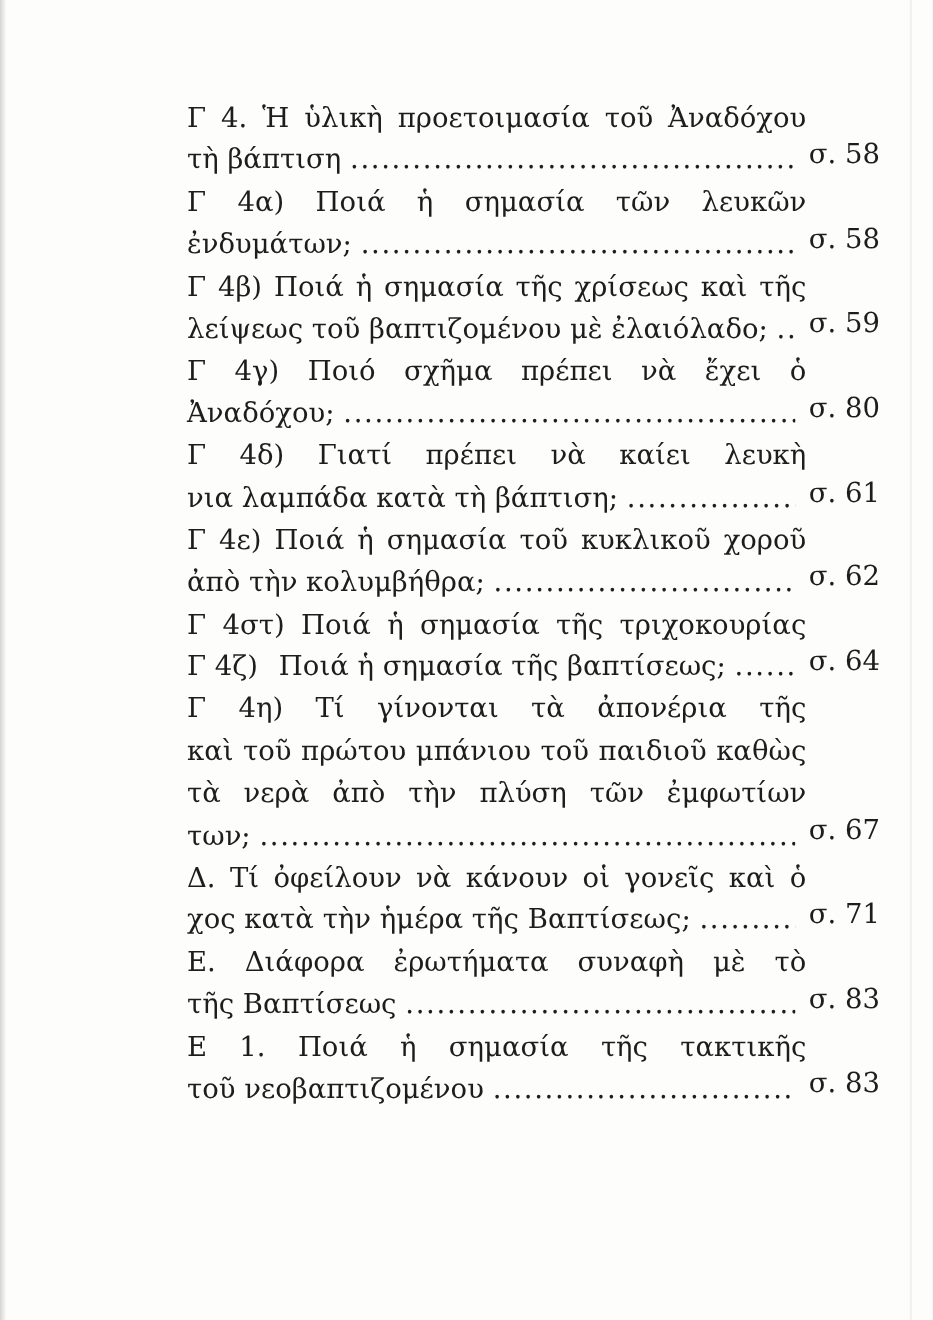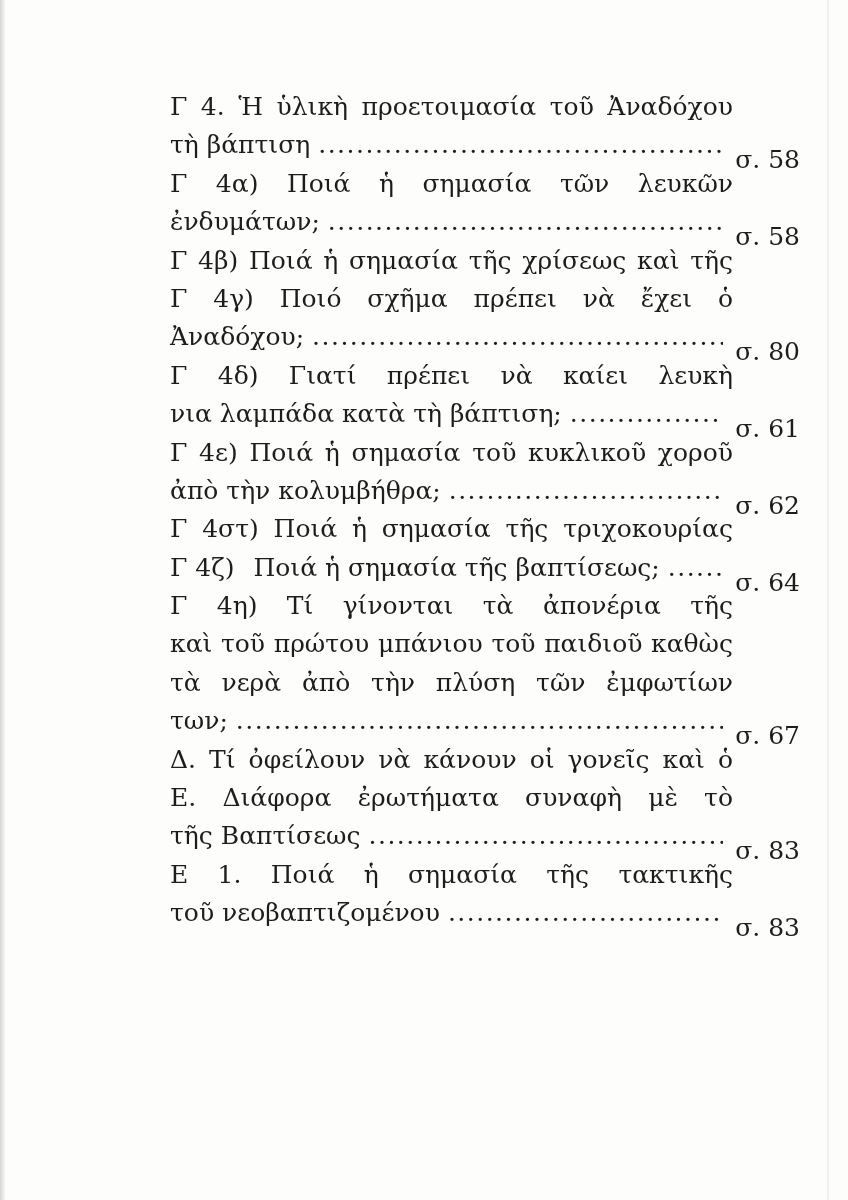--- a/index.html
+++ b/index.html
@@ -36,21 +36,21 @@
   .jrow {
     width:563px;
     text-align:justify;
     text-align-last:justify;
     white-space:normal;
     overflow:hidden;
   }
   
   .frow {
     display:flex;
-    align-items:flex-start;
+    align-items:flex-end;
     width:630px;
   }
   .b { font-weight:normal; }
   .frow .b { margin-right:19px; flex:0 0 auto; }
   .frow .t { flex:0 0 auto; white-space:nowrap; }
   .fill {
     flex:1 1 auto;
     overflow:hidden;
     white-space:nowrap;
     margin-left:8px;
@@ -87,20 +87,25 @@
     <div class="row jrow"><span class="b">Γ 4α)</span> <span class="t">Ποιά ἡ σημασία τῶν λευκῶν ἐμφωτίων</span></div>
 
     <div class="row frow">
         <span class="t">ἐνδυμάτων;</span>
         <span class="fill"></span>
         <span class="pg">σ. 58</span>
       </div>
 
     <div class="row jrow"><span class="b">Γ 4β)</span> <span class="t">Ποιά ἡ σημασία τῆς χρίσεως καὶ τῆς ἐπα-</span></div>
 
+    <div class="row frow">
+        <span class="t">λείψεως τοῦ βαπτιζομένου μὲ ἐλαιόλαδο;</span>
+        <span class="fill"></span>
+        <span class="pg">σ. 59</span>
+      </div>
 
     <div class="row jrow"><span class="b">Γ 4γ)</span> <span class="t">Ποιό σχῆμα πρέπει νὰ ἔχει ὁ βαπτιστικὸς</span></div>
 
     <div class="row frow">
         <span class="t">Ἀναδόχου;</span>
         <span class="fill"></span>
         <span class="pg">σ. 80</span>
       </div>
 
     <div class="row jrow"><span class="b">Γ 4δ)</span> <span class="t">Γιατί πρέπει νὰ καίει λευκὴ μελισσοκερέ-</span></div>
@@ -136,20 +141,25 @@
     <div class="row jrow"><span class="t">τὰ νερὰ ἀπὸ τὴν πλύση τῶν ἐμφωτίων ἐνδυμά-</span></div>
 
     <div class="row frow">
         <span class="t">των;</span>
         <span class="fill"></span>
         <span class="pg">σ. 67</span>
       </div>
 
     <div class="row jrow"><span class="b">Δ.</span> <span class="t">Τί ὀφείλουν νὰ κάνουν οἱ γονεῖς καὶ ὁ Ἀνάδο-</span></div>
 
+    <div class="row frow">
+        <span class="t">χος κατὰ τὴν ἡμέρα τῆς Βαπτίσεως;</span>
+        <span class="fill"></span>
+        <span class="pg">σ. 71</span>
+      </div>
 
     <div class="row jrow"><span class="b">Ε.</span> <span class="t">Διάφορα ἐρωτήματα συναφὴ μὲ τὸ μυστήριο</span></div>
 
     <div class="row frow">
         <span class="t">τῆς Βαπτίσεως</span>
         <span class="fill"></span>
         <span class="pg">σ. 83</span>
       </div>
 
     <div class="row jrow"><span class="b">Ε 1.</span> <span class="t">Ποιά ἡ σημασία τῆς τακτικῆς μεταλήψεως</span></div>

